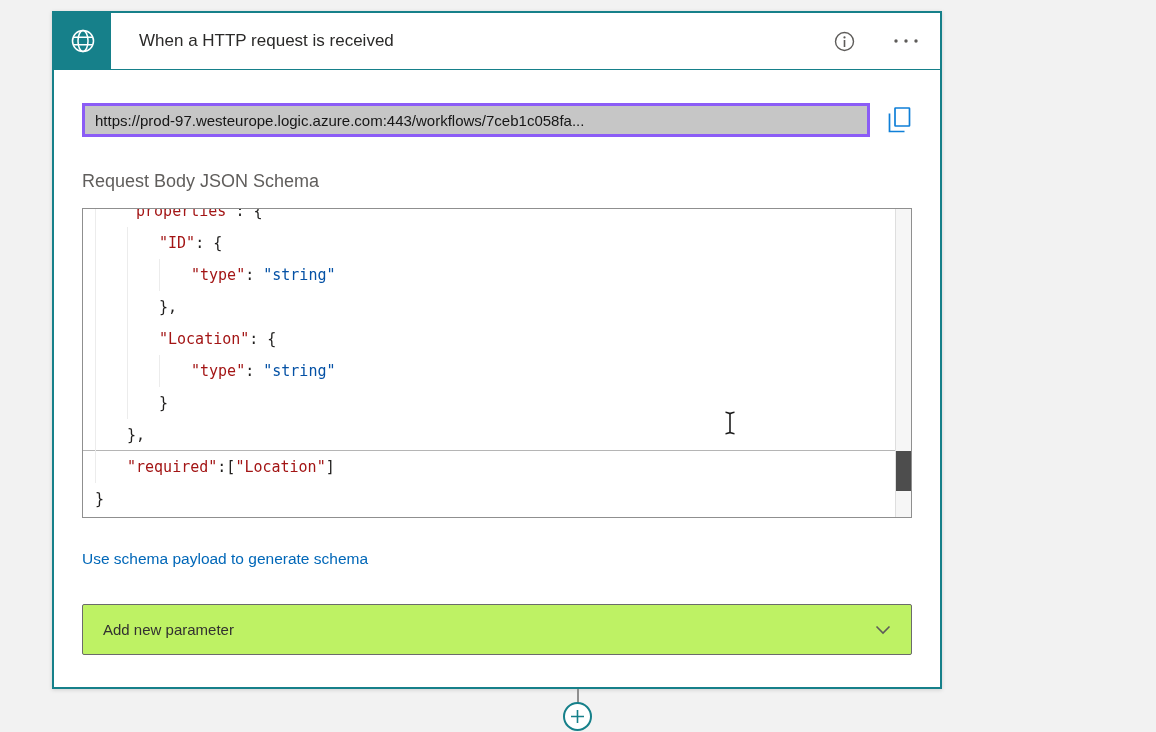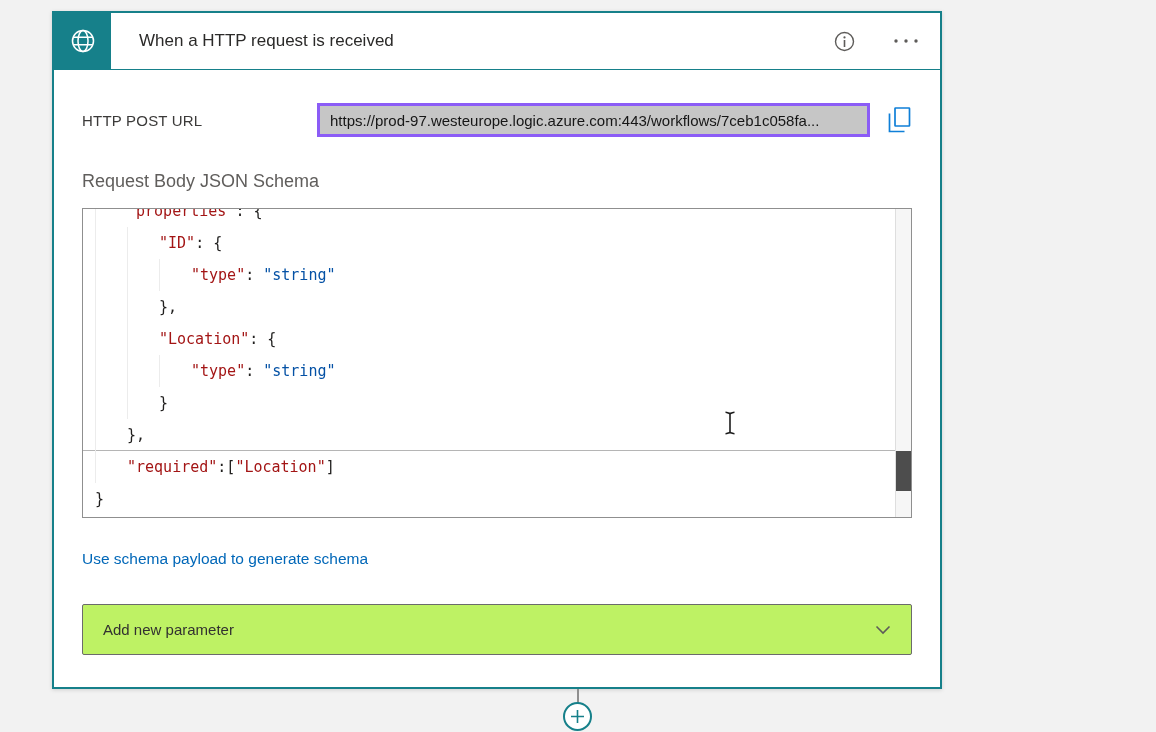--- a/index.html
+++ b/index.html
@@ -124,21 +124,20 @@
           <circle cx="3" cy="3" r="1.7" fill="#5d5b59"></circle>
           <circle cx="13" cy="3" r="1.7" fill="#5d5b59"></circle>
           <circle cx="23" cy="3" r="1.7" fill="#5d5b59"></circle>
         </svg>
       </div>
     </div>
 
     <div class="card-body">
 
       <div class="url-row">
-        <div class="field-label">HTTP POST URL</div>
         <input class="url-input" readonly="" value="https://prod-97.westeurope.logic.azure.com:443/workflows/7ceb1c058fa..." style="">
         <div class="copy-btn">
           <svg width="25" height="28" viewBox="0 0 25 28">
             <g fill="none" stroke="var(--copy,#0f7fd8)" stroke-width="1.7">
               <rect x="8" y="2" width="14.5" height="18" rx="0.5"></rect>
               <path d="M17.5 25.5H2.5V7.5"></path>
             </g>
           </svg>
         </div>
       </div>

